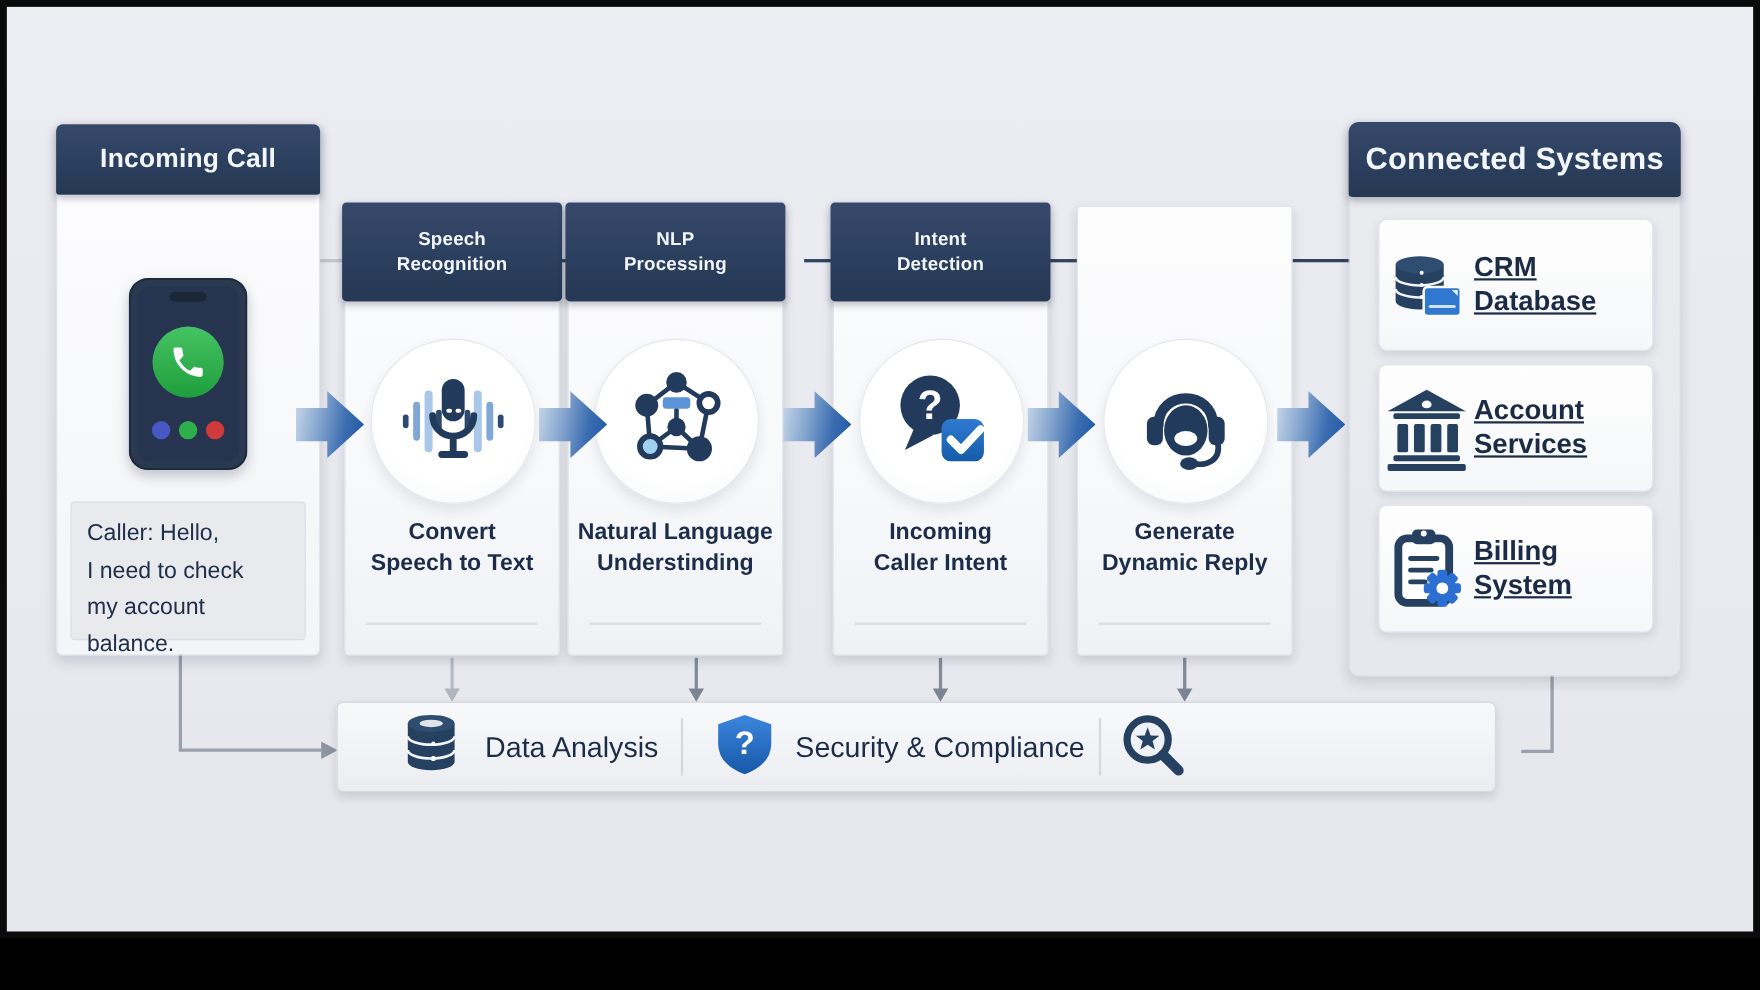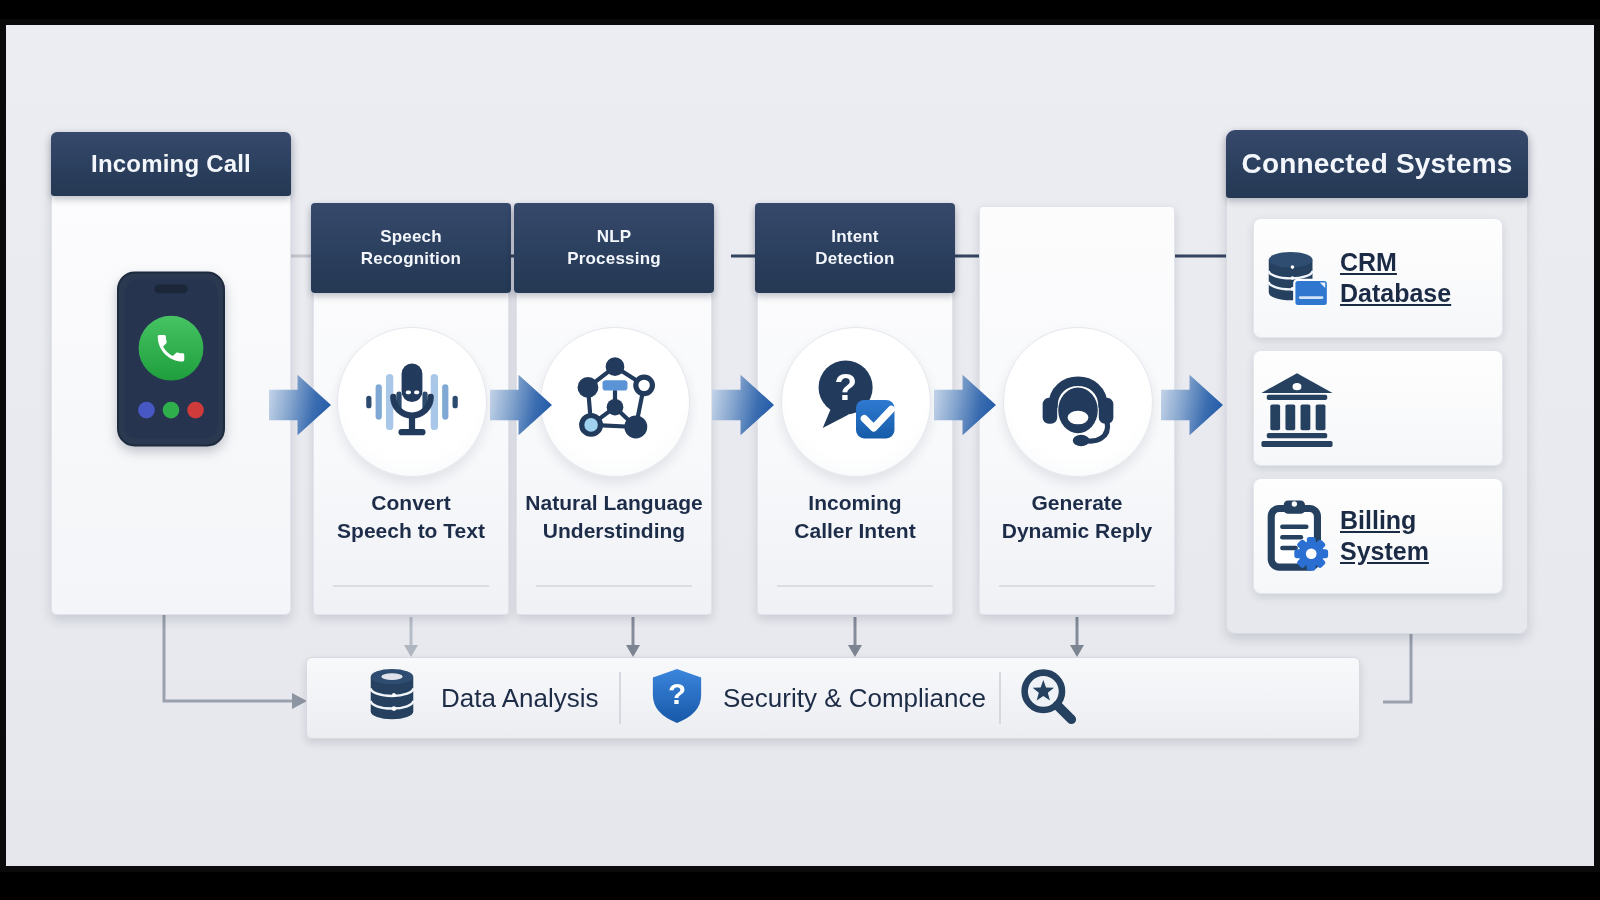--- a/index.html
+++ b/index.html
@@ -1,21 +1,20 @@
 <!DOCTYPE html>
 <html><head>
 <meta charset="utf-8">
 <style>
   html,body{margin:0;padding:0;background:#000;}
   .stage{
     position:relative;width:1600px;height:853px;box-sizing:border-box;
     border:6px solid #0a0a0a;overflow:hidden;
     background:linear-gradient(180deg,#ecedf2 0%,#e9eaef 55%,#e6e7ed 100%);
     font-family:"Liberation Sans","DejaVu Sans",sans-serif;
-    margin-top:19px;
   }
   
   .navy-head{
     position:absolute;display:flex;flex-direction:column;align-items:center;justify-content:center;
     background:linear-gradient(180deg,#37496b 0%,#2b3f5e 55%,#253954 100%);
     color:#f3f7fc;font-weight:700;text-align:center;letter-spacing:.2px;
     box-shadow:0 3px 7px rgba(20,30,55,.28);border-radius:4px;z-index:4;line-height:1.28;
   }
   
   .panel-incoming{position:absolute;left:45px;top:107px;width:240px;height:483px;z-index:3;}
@@ -117,20 +116,25 @@
         </defs>
         <rect x="1" y="1" width="108" height="176" rx="17" fill="#2a3950" stroke="#1e2b3f" stroke-width="2"></rect>
         <rect x="8" y="8" width="94" height="162" rx="12" fill="#273450"></rect>
         <rect x="38" y="13" width="34" height="9" rx="4.5" fill="#1b2738"></rect>
         <circle cx="55" cy="78" r="33" fill="url(#grn)"></circle>
         <path transform="translate(37,60) scale(1.5)" fill="#ffffff" d="M6.62 10.79c1.44 2.83 3.76 5.14 6.59 6.59l2.2-2.2c.27-.27.67-.36 1.02-.24 1.12.37 2.33.57 3.57.57.55 0 1 .45 1 1V20c0 .55-.45 1-1 1-9.39 0-17-7.61-17-17 0-.55.45-1 1-1h3.5c.55 0 1 .45 1 1 0 1.25.2 2.45.57 3.57.11.35.03.74-.25 1.02l-2.2 2.2z"></path>
         <circle cx="30" cy="141" r="8.5" fill="#4757c4"></circle>
         <circle cx="55" cy="141" r="8.5" fill="#2fae4c"></circle>
         <circle cx="80" cy="141" r="8.5" fill="#cf3a3a"></circle>
       </svg>
+    </div>
+    <div class="caller-box">
+      <div>Caller: Hello,</div>
+      <div>I need to check</div>
+      <div>my account balance.</div>
     </div>
   </section>
 
   <section class="column" style="left:305px">
     <div class="col-card"></div>
     <header class="navy-head col-head">
       <span>Speech</span>
       <span>Recognition</span>
     </header>
     <div class="icon-circle">
@@ -283,20 +287,24 @@
             <rect x="15" y="40" width="11" height="29" rx="2"></rect>
             <rect x="32" y="40" width="11" height="29" rx="2"></rect>
             <rect x="49" y="40" width="11" height="29" rx="2"></rect>
             <rect x="66" y="40" width="11" height="29" rx="2"></rect>
             <rect x="11" y="72" width="68" height="6" rx="2"></rect>
             <rect x="5" y="81" width="80" height="7" rx="2"></rect>
           </g>
           <ellipse cx="45" cy="20" rx="5" ry="4" fill="#ffffff"></ellipse>
         </svg>
       </div>
+      <div class="sys-label">
+        <div>Account</div>
+        <div>Services</div>
+      </div>
     </div>
 
     <div class="sys-card" style="top:347px;height:114px">
       <div class="sys-icon">
         <svg width="80" height="82" viewBox="0 0 90 90">
           <rect x="16" y="14" width="52" height="66" rx="9" fill="#ffffff" stroke="#25415f" stroke-width="8"></rect>
           <rect x="30" y="5" width="24" height="15" rx="5" fill="#25415f"></rect>
           <circle cx="42" cy="9" r="3" fill="#ffffff"></circle>
           <rect x="26" y="32" width="32" height="5" rx="2.5" fill="#25415f"></rect>
           <rect x="26" y="44" width="26" height="5" rx="2.5" fill="#25415f"></rect>

